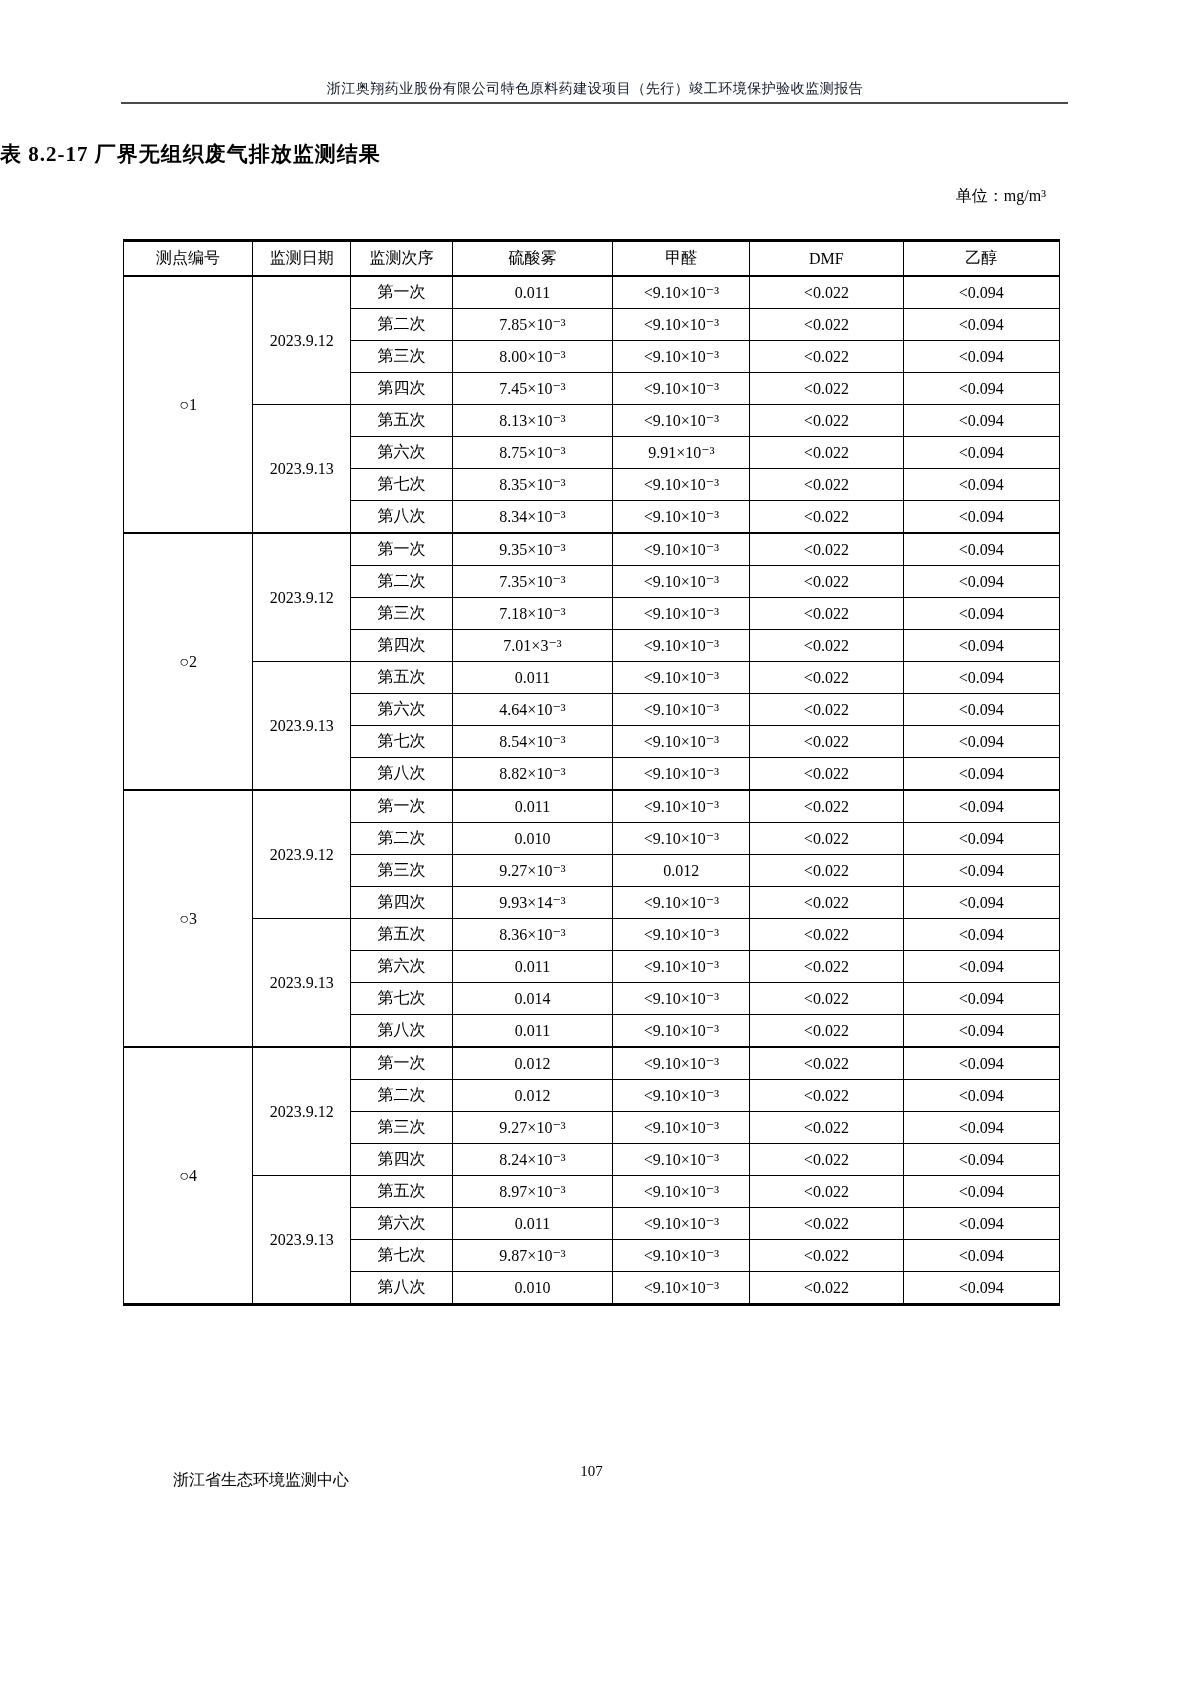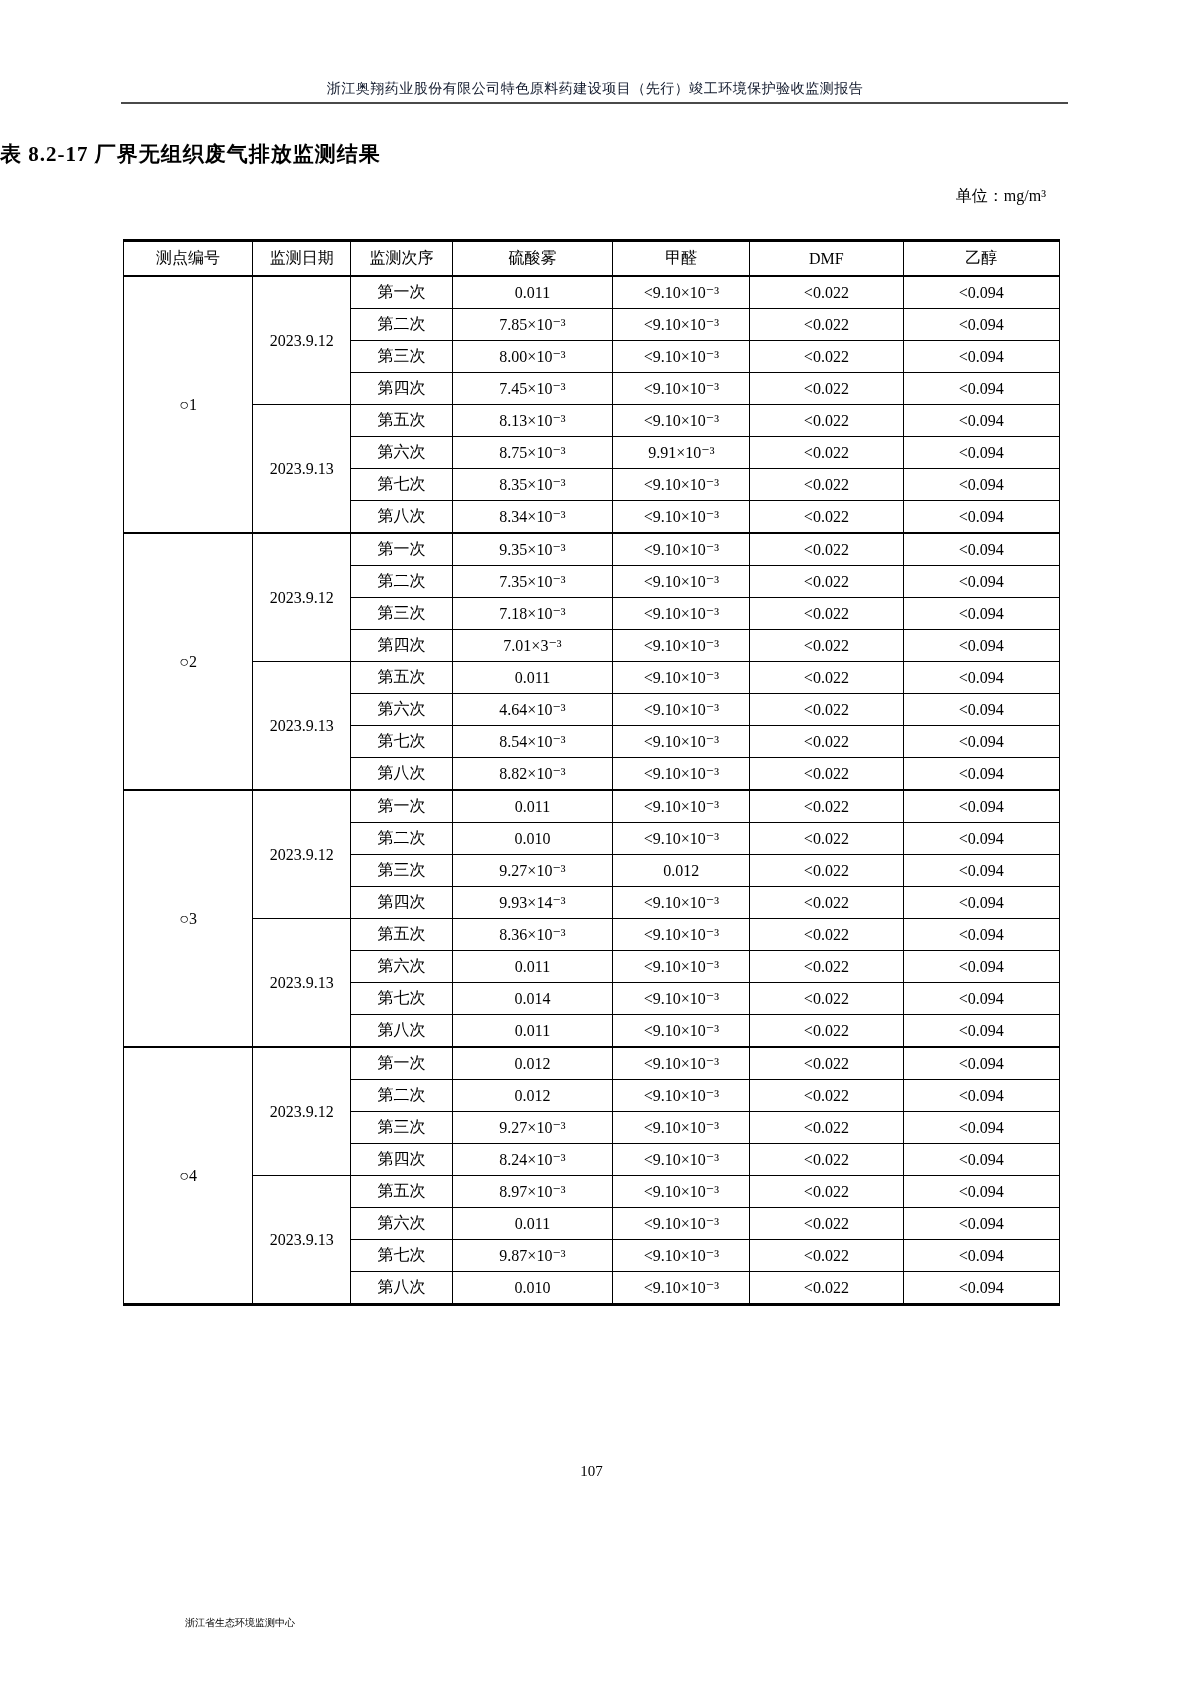--- a/index.html
+++ b/index.html
@@ -75,24 +75,23 @@
     padding: 0;
     font-weight: normal;
     overflow: hidden;
     white-space: nowrap;
   }
   table.monitor thead th { height: 33px; }
   table.monitor tbody td { height: 31px; }
   table.monitor tr.group-start td { border-top: 2px solid #000; text-align: center; }
   .footer-left {
     position: absolute;
-    top: 1616px;
+    top: 1470px;
     left: 173px;
-    font-size: 10px;
-    margin-left: 12px;
+    font-size: 16px;
   }
   .footer-page {
     position: absolute;
     top: 1463px;
     left: 123px;
     width: 937px;
     text-align: center;
     font-size: 15px;
   }
 </style>

